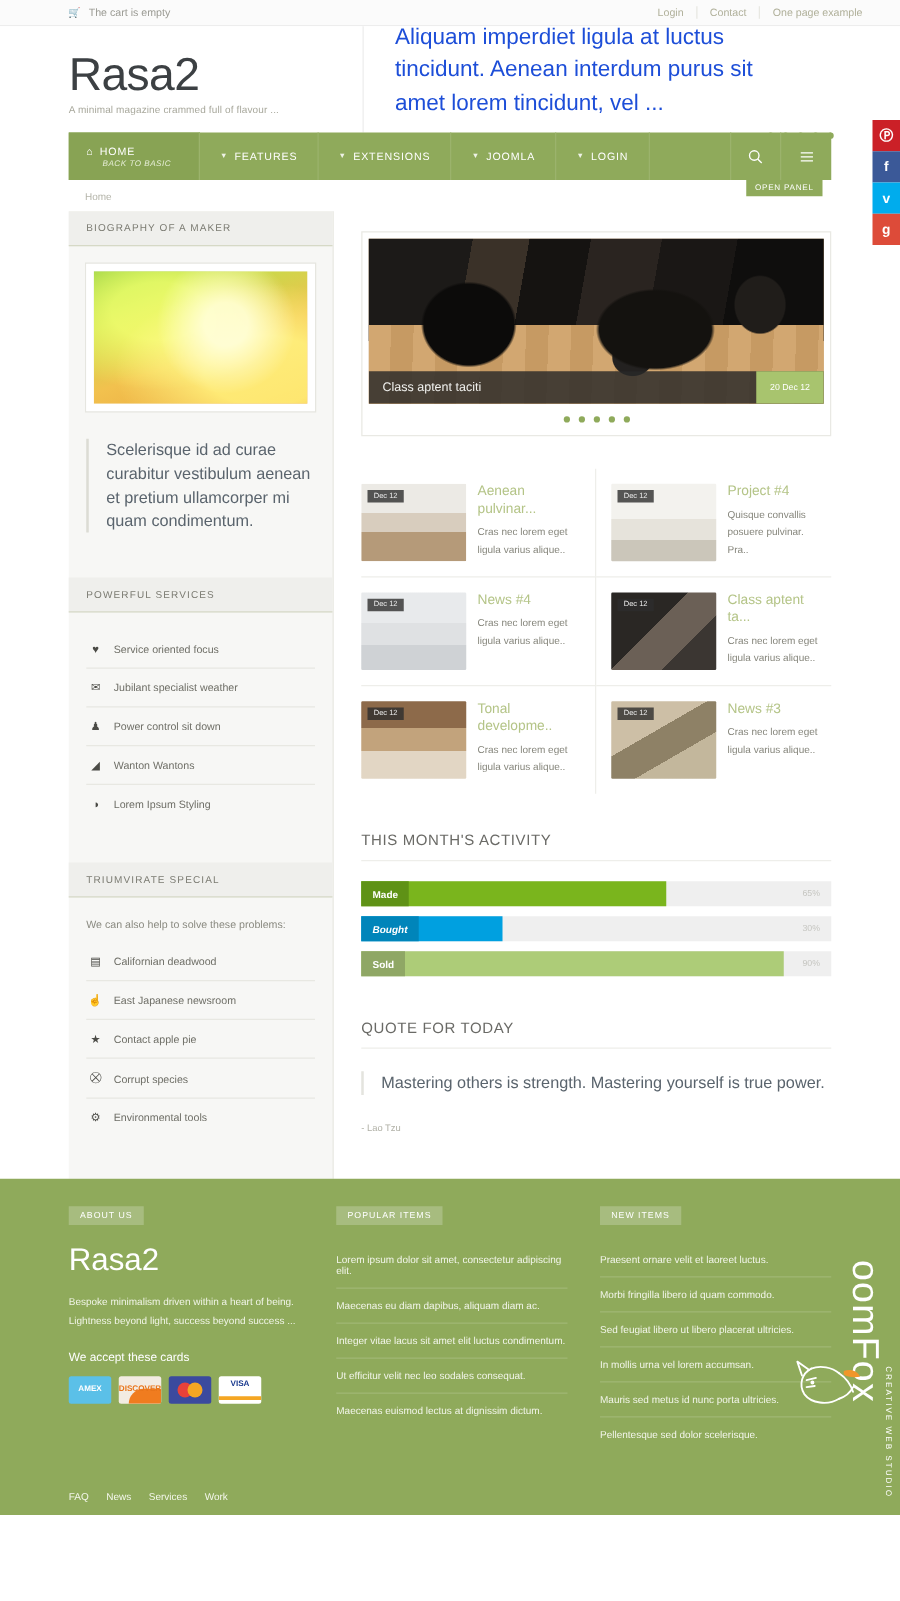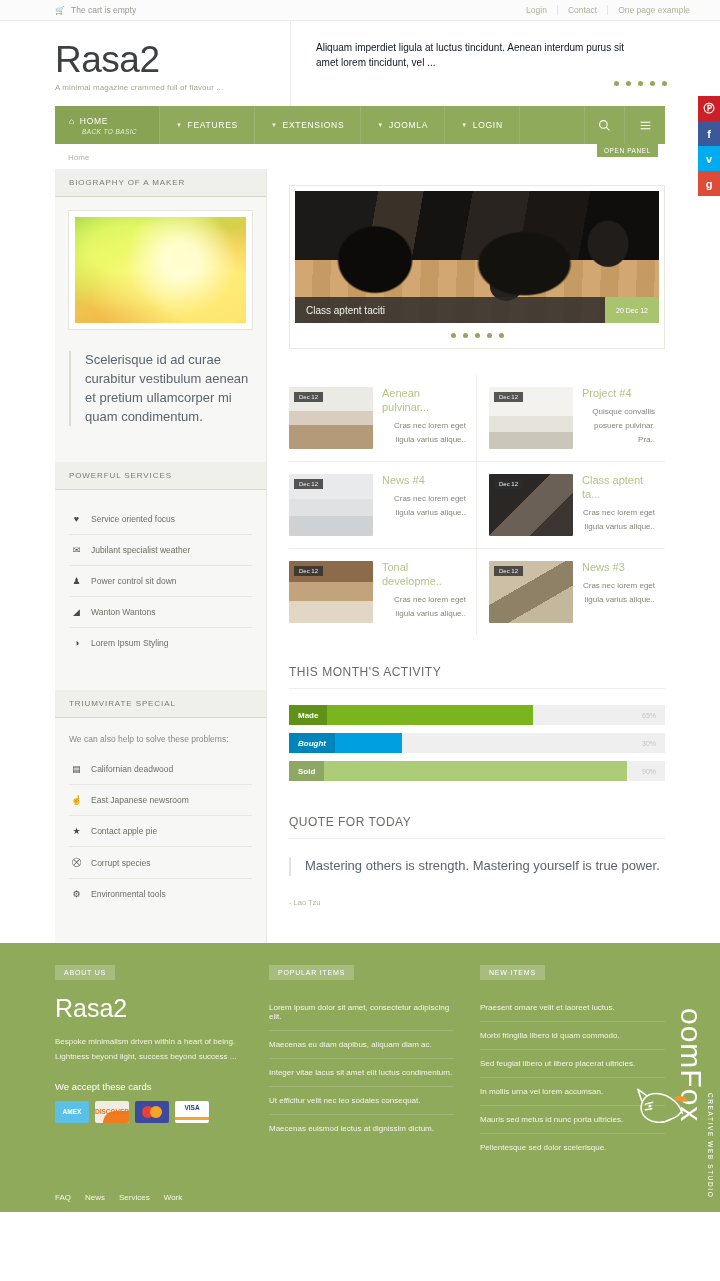--- a/index.html
+++ b/index.html
@@ -61,22 +61,22 @@
   .header-right {
     flex: 1;
     border-left: 1px solid #ededed;
     padding-left: 25px;
     align-self: stretch;
     display: flex;
     flex-direction: column;
     justify-content: center;
   }
   .header-msg {
-    font-size: 10px;
-    color: #0f172a;
+    font-size: 18px;
+    color: #1d4ed8;
     line-height: 1.45;
     font-weight: 300;
     max-width: 330px;
   }
   .header-dots { display: flex; gap: 7px; margin-top: 11px; justify-content: flex-end; padding-right: 28px;}
   .hdot { width: 5px; height: 5px; border-radius: 50%; background: #8faa5b; }
 
   
   .navwrap { padding: 0 55px; position: relative; }
   .nav {
@@ -312,21 +312,20 @@
     color: #b4c487;
     font-size: 11px;
     font-weight: 300;
     line-height: 1.25;
     margin-bottom: 4px;
   }
   .gtext {
     font-size: 8px;
     color: #86867c;
     line-height: 1.75;
-    text-align: right;
   }
 
   
   .sec-title {
     font-size: 12px;
     letter-spacing: 0.5px;
     color: #6a6a66;
     font-weight: 400;
     padding-bottom: 9px;
     border-bottom: 1px solid #eeeeea;

